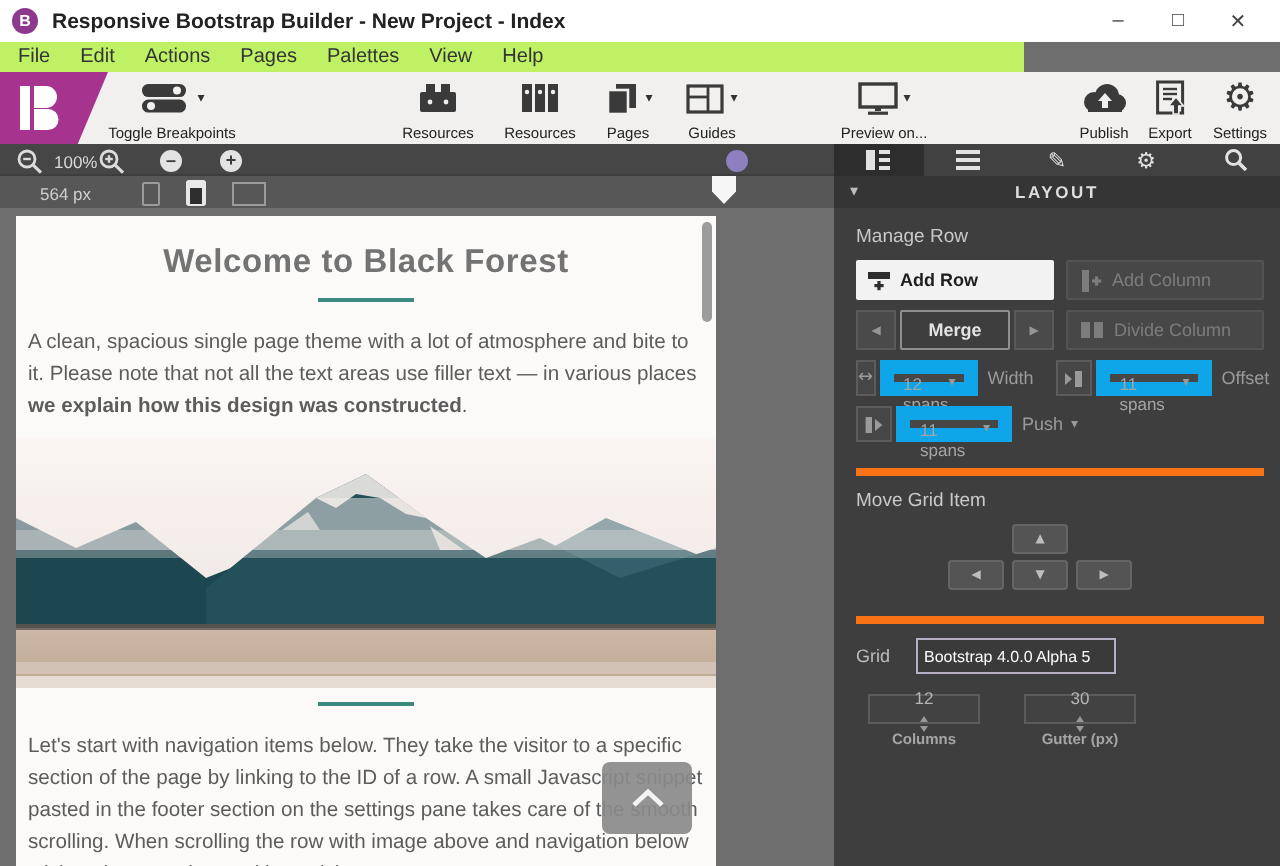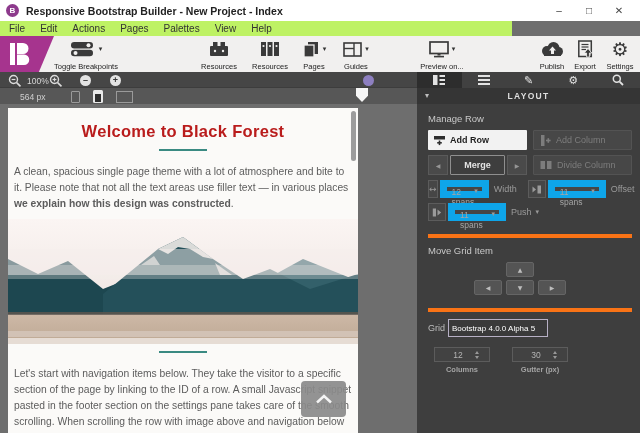--- a/index.html
+++ b/index.html
@@ -52,21 +52,21 @@
   .dev{position:absolute;top:2px;display:flex;align-items:center;}
   .dev-s{left:71px;top:3px;width:7px;height:10px;border:1px solid #9a9a9a;border-radius:1px;}
   .dev-phone{left:93px;width:10px;height:13px;background:#e8e8e8;border-radius:1.5px;}
   .dev-screen{margin:2px auto 0;width:6px;height:8px;background:#2d2d2d;}
   .dev-mon{left:116px;top:3px;width:15px;height:10px;border:1px solid #9a9a9a;}
   .bp-marker{position:absolute;left:356px;top:0;width:12px;height:14px;background:#f6f6f6;clip-path:polygon(0 0,100% 0,100% 55%,50% 100%,0 55%);}
 
   
   .canvas{position:absolute;left:0;top:104px;width:417px;height:329px;background:#6e6e6e;}
   .page{position:absolute;left:8px;top:4px;width:350px;height:325px;background:#fbfaf8;overflow:hidden;}
-  .page-heading{margin:14px 0 0;font-size:16.5px;font-weight:bold;letter-spacing:.3px;color:#b91c1c;text-align:center;}
+  .page-heading{margin:14px 0 0;font-size:16.5px;font-weight:bold;letter-spacing:.3px;color:#737373;text-align:center;}
   .heading-rule{width:48px;height:0;border:none;border-top:2px solid #3a8a82;margin:8px auto 0;}
   .page-para{margin:13px 6px 0;font-size:10.3px;line-height:16px;color:#5c5c5c;}
   .hero{display:block;margin-top:7px;width:350px;height:125px;}
   .mid-rule{width:48px;height:0;border:none;border-top:2px solid #3a8a82;margin:7px auto 6px;}
   .scrolltop{position:absolute;right:12px;top:273px;width:45px;height:36px;background:rgba(138,138,138,.92);border-radius:4px;display:flex;align-items:center;justify-content:center;}
   .page-scrollbar{position:absolute;right:2px;top:3px;width:5px;height:50px;border-radius:3px;background:#9c9c9c;}
 
   
   .panel{position:absolute;left:417px;top:72px;width:223px;height:361px;background:#3e3e3e;}
   .panel-tabs{height:16px;display:flex;background:#414141;}
@@ -88,26 +88,26 @@
   .iconsq{width:18px;height:18px;background:#464646;border:1px solid #5c5c5c;box-sizing:border-box;display:flex;align-items:center;justify-content:center;}
   .dd{width:58px;height:18px;background:#464646;border:7px solid #0ea5e9;box-sizing:border-box;margin-left:2px;display:flex;align-items:flex-start;font-size:8.5px;color:#a5a5a5;padding:0 4px 0 5px;}
   .dd-caret{margin-left:auto;font-size:7px;color:#9a9a9a;}
   .sr-label{font-size:9px;color:#9a9a9a;margin-left:5px;white-space:nowrap;}
   .grp2{margin-left:11px;display:flex;align-items:center;}
   .push-caret{font-size:7px;color:#9a9a9a;margin-left:4px;}
   .panel-sec{margin-top:13px;border-top:4px solid #f97316;padding-top:7px;}
   .move-grid{display:grid;grid-template-columns:repeat(3,28px);gap:3px 4px;justify-content:center;transform:translateX(-10px);margin-top:2px;}
   .mbtn{width:28px;height:15px;background:#545454;border:1px solid #656565;border-radius:2px;display:flex;align-items:center;justify-content:center;color:#bdbdbd;font-size:6px;box-sizing:border-box;}
   .mspacer{width:28px;height:15px;}
-  .grid-row{display:flex;align-items:center;gap:3px;}
+  .grid-row{display:flex;align-items:center;gap:13px;}
   .grid-label{font-size:9px;color:#bdbdbd;}
   .grid-input{width:92px;height:16px;background:#3a3a3a;border:1px solid #b7b0c5;color:#fff;font-size:8px;padding:0 3px;font-family:"Liberation Sans",sans-serif;}
   .spin-row{display:flex;gap:22px;margin:10px 0 0 6px;}
   .spinner{width:56px;}
-  .spin-box{height:15px;border:1px solid #5c5c5c;background:#424242;display:flex;align-items:center;justify-content:center;gap:4px;box-sizing:border-box;}
+  .spin-box{height:15px;border:1px solid #5c5c5c;background:#424242;display:flex;align-items:center;justify-content:center;gap:4px;box-sizing:border-box;flex-direction:column;}
   .spin-value{width:26px;background:transparent;border:none;color:#b5b5b5;font-size:8.5px;text-align:center;font-family:"Liberation Sans",sans-serif;padding:0;}
   .spin-arrows{display:flex;flex-direction:column;gap:2px;}
   .t-up{width:0;height:0;border-left:2.5px solid transparent;border-right:2.5px solid transparent;border-bottom:3.5px solid #999;}
   .t-down{width:0;height:0;border-left:2.5px solid transparent;border-right:2.5px solid transparent;border-top:3.5px solid #999;}
   .spin-label{text-align:center;font-size:7.5px;font-weight:bold;color:#a5a5a5;margin-top:3px;white-space:nowrap;}
 </style>
 </head>
 <body>
 
 <div class="app">

